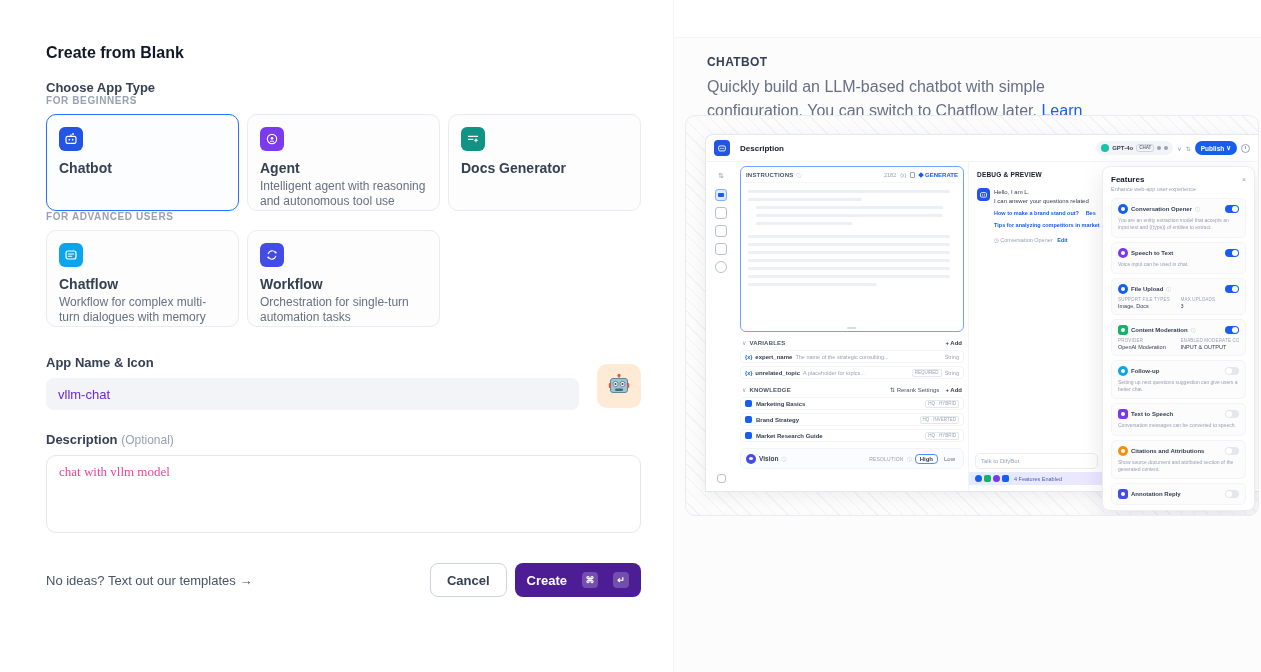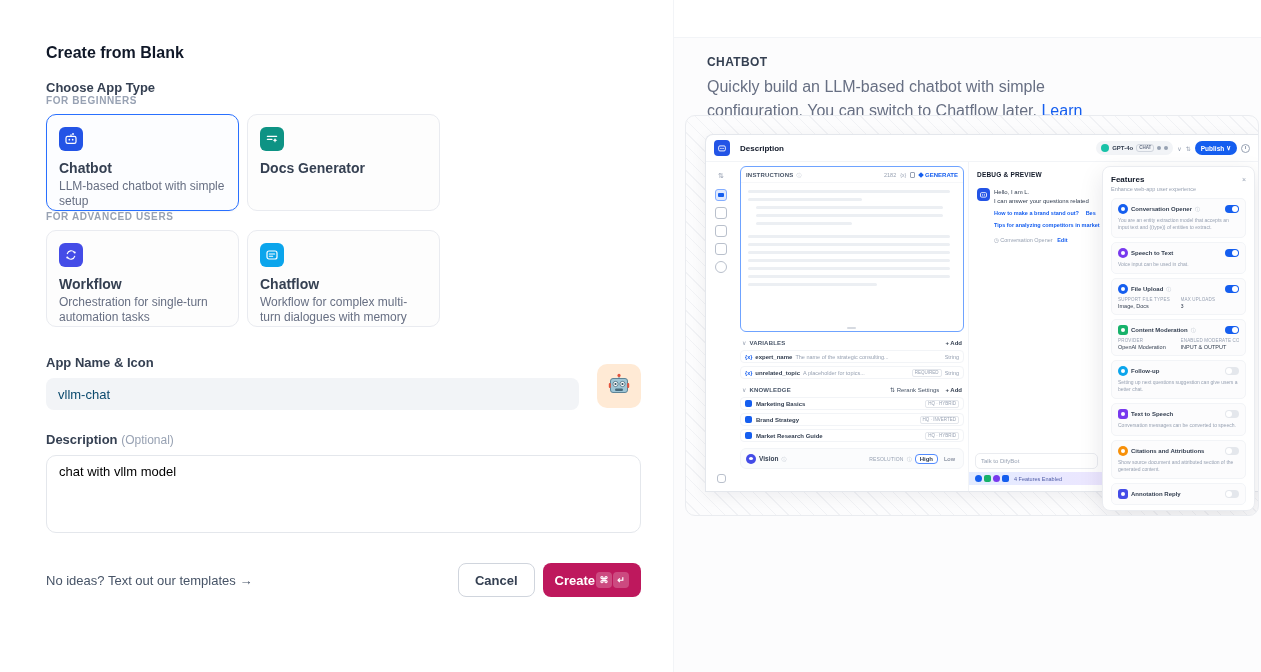--- a/index.html
+++ b/index.html
@@ -14,28 +14,28 @@
   .eyebrow { font-size:10px; font-weight:600; color:#98a2b3; letter-spacing:.6px; }
   .cards { display:grid; grid-template-columns:repeat(3,1fr); gap:8px; margin-top:8px; width:595px; }
   .card { background:#fdfdfd; border:1px solid #e9ebf0; border-radius:10px; padding:12px; height:97px; cursor:pointer; }
   .card.selected { border:1.5px solid #2970ff; background:#fcfdff; box-shadow:0 1px 2px rgba(16,24,40,.04); }
   .card-icon { width:24px; height:24px; border-radius:6px; display:flex; align-items:center; justify-content:center; }
   .card-title { font-size:14px; font-weight:700; color:#354052; margin-top:9px; }
   .card-desc { font-size:12px; color:#676f83; line-height:1.25; margin-top:3px; }
   .field-label { font-size:13px; font-weight:700; color:#354052; }
   .optional { font-size:12px; font-weight:400; color:#98a2b3;text-align:right; }
   .name-row { position:relative; width:595px; margin-top:8px; }
-  .name-input { width:533px; height:32px; background:#f2f4f7; border:none; border-radius:8px; padding:0 12px; font-size:13px; color:#0c4a6e; font-family:"Liberation Sans",sans-serif; }
+  .name-input { width:533px; height:32px; background:#f2f4f7; border:none; border-radius:8px; padding:0 12px; font-size:13px; color:#6d28d9; font-family:"Liberation Sans",sans-serif; }
   .emoji-btn { position:absolute; right:0; top:-14px; width:44px; height:44px; background:#ffead5; border:none; border-radius:10px; display:flex; align-items:center; justify-content:center; cursor:pointer; }
-  .desc-area { width:595px; height:78px; margin-top:8px; border:1px solid #e4e7ec; border-radius:10px; background:#fff; padding:8px 12px; font-size:13px; color:#000000; resize:none; font-family:Liberation Sans, sans-serif; }
+  .desc-area { width:595px; height:78px; margin-top:8px; border:1px solid #e4e7ec; border-radius:10px; background:#fff; padding:8px 12px; font-size:13px; color:#ec4899; resize:none; font-family:Liberation Serif, serif; }
   .footer { width:595px; margin-top:26px; display:flex; align-items:center; justify-content:space-between; }
   .tpl-link { font-size:13px; color:#475467; cursor:pointer; }
   .btns { display:flex; gap:8px; }
   .btn-cancel { height:34px; padding:0 16px; background:#fff; border:1px solid #d0d5dd; border-radius:8px; font-size:13px; font-weight:600; color:#354052; cursor:pointer; font-family:"Liberation Sans",sans-serif; }
-  .btn-create { height:34px; padding:0 12px; background:#be185d; border:none; border-radius:8px; font-size:13px; font-weight:700; color:#fff; cursor:pointer; display:flex; align-items:center; gap:1px; font-family:"Liberation Sans",sans-serif; }
+  .btn-create { height:34px; padding:0 12px; background:#4c1d95; border:none; border-radius:8px; font-size:13px; font-weight:700; color:#fff; cursor:pointer; display:flex; align-items:center; gap:15px; font-family:"Liberation Sans",sans-serif; }
   .kbd { display:inline-flex; align-items:center; justify-content:center; width:16px; height:16px; background:rgba(255,255,255,.22); border-radius:4px; font-size:9px; }
 
   
   .right { position:absolute; left:673px; top:0; width:588px; height:672px; background:#fcfcfd; border-left:1px solid #f2f4f7; }
   .right-top { height:38px; background:#fff; border-bottom:1px solid #f2f4f7; }
   .rp-head { padding:17px 0 0 33px; }
   .rp-title { font-size:12px; font-weight:700; color:#354052; letter-spacing:.4px; }
   .rp-desc { font-size:16px; color:#676f83; line-height:1.5; width:390px; margin-top:6px; }
   .link { color:#155eef; cursor:pointer; }
 
@@ -165,56 +165,66 @@
         <div class="card-icon" style="background:#2354e6">
           <svg width="16" height="16" viewBox="0 0 24 24">
               <rect x="4.5" y="8" width="15" height="10.5" rx="2.5" fill="none" stroke="#fff" stroke-width="1.8"></rect>
               <circle cx="9.5" cy="13" r="1.3" fill="#fff"></circle>
               <circle cx="14.5" cy="13" r="1.3" fill="#fff"></circle>
               <path d="M12 8V5" stroke="#fff" stroke-width="1.6"></path>
               <circle cx="15" cy="4.5" r="1.4" fill="#fff"></circle>
             </svg>
         </div>
         <div class="card-title">Chatbot</div>
-        <div class="card-desc">LLM-based chatbot with simple setup</div>
+      </div>
+      <div class="card">
+        <div class="card-icon" style="background:#7c3aed">
+          <svg width="16" height="16" viewBox="0 0 24 24">
+              <circle cx="12" cy="12" r="7" fill="none" stroke="#fff" stroke-width="1.8"></circle>
+              <circle cx="12" cy="11" r="2" fill="#fff"></circle>
+              <path d="M9 16c1-1.2 5-1.2 6 0" stroke="#fff" stroke-width="1.5" fill="none"></path>
+            </svg>
+        </div>
+        <div class="card-title">Agent</div>
+        <div class="card-desc">Intelligent agent with reasoning and autonomous tool use</div>
       </div>
       <div class="card">
         <div class="card-icon" style="background:#0e9384">
           <svg width="16" height="16" viewBox="0 0 24 24">
               <path d="M5 8h14M5 12.5h7" stroke="#fff" stroke-width="1.8" stroke-linecap="round"></path>
               <path d="M16.5 10.5l1.1 2.4 2.4 1.1-2.4 1.1-1.1 2.4-1.1-2.4-2.4-1.1 2.4-1.1z" fill="#fff"></path>
             </svg>
         </div>
         <div class="card-title">Docs Generator</div>
       </div>
     </div>
 
     <div class="eyebrow">FOR ADVANCED USERS</div>
     <div class="cards">
+      <div class="card">
+        <div class="card-icon" style="background:#0ba5ec">
+          <svg width="16" height="16" viewBox="0 0 24 24">
+              <rect x="4.5" y="6" width="15" height="12" rx="3" fill="none" stroke="#fff" stroke-width="1.8"></rect>
+              <path d="M8 10.5h8M8 14h5" stroke="#fff" stroke-width="1.6" stroke-linecap="round"></path>
+            </svg>
+        </div>
+        <div class="card-title">Chatflow</div>
+        <div class="card-desc">Workflow for complex multi-turn dialogues with memory</div>
+      </div>
       <div class="card">
         <div class="card-icon" style="background:#444ce7">
           <svg width="16" height="16" viewBox="0 0 24 24">
               <path d="M6.5 10a6 6 0 0 1 10.5-2" fill="none" stroke="#fff" stroke-width="1.8" stroke-linecap="round"></path>
               <path d="M17.5 14a6 6 0 0 1-10.5 2" fill="none" stroke="#fff" stroke-width="1.8" stroke-linecap="round"></path>
               <circle cx="17.6" cy="8.2" r="1.5" fill="#fff"></circle>
               <circle cx="6.4" cy="15.8" r="1.5" fill="#fff"></circle>
             </svg>
         </div>
         <div class="card-title">Workflow</div>
         <div class="card-desc">Orchestration for single-turn automation tasks</div>
-      </div>
-      <div class="card">
-        <div class="card-icon" style="background:#0ba5ec">
-          <svg width="16" height="16" viewBox="0 0 24 24">
-              <rect x="4.5" y="6" width="15" height="12" rx="3" fill="none" stroke="#fff" stroke-width="1.8"></rect>
-              <path d="M8 10.5h8M8 14h5" stroke="#fff" stroke-width="1.6" stroke-linecap="round"></path>
-            </svg>
-        </div>
-        <div class="card-title">Chatflow</div>
-        <div class="card-desc">Workflow for complex multi-turn dialogues with memory</div>
       </div>
       <div></div>
     </div>
 
     <div class="field-label" style="margin-top:28px">App Name &amp; Icon</div>
     <div class="name-row">
       <input class="name-input" type="text" value="vllm-chat" style="">
       <button class="emoji-btn">
         <span>
           <svg width="26" height="26" viewBox="0 0 26 26">

